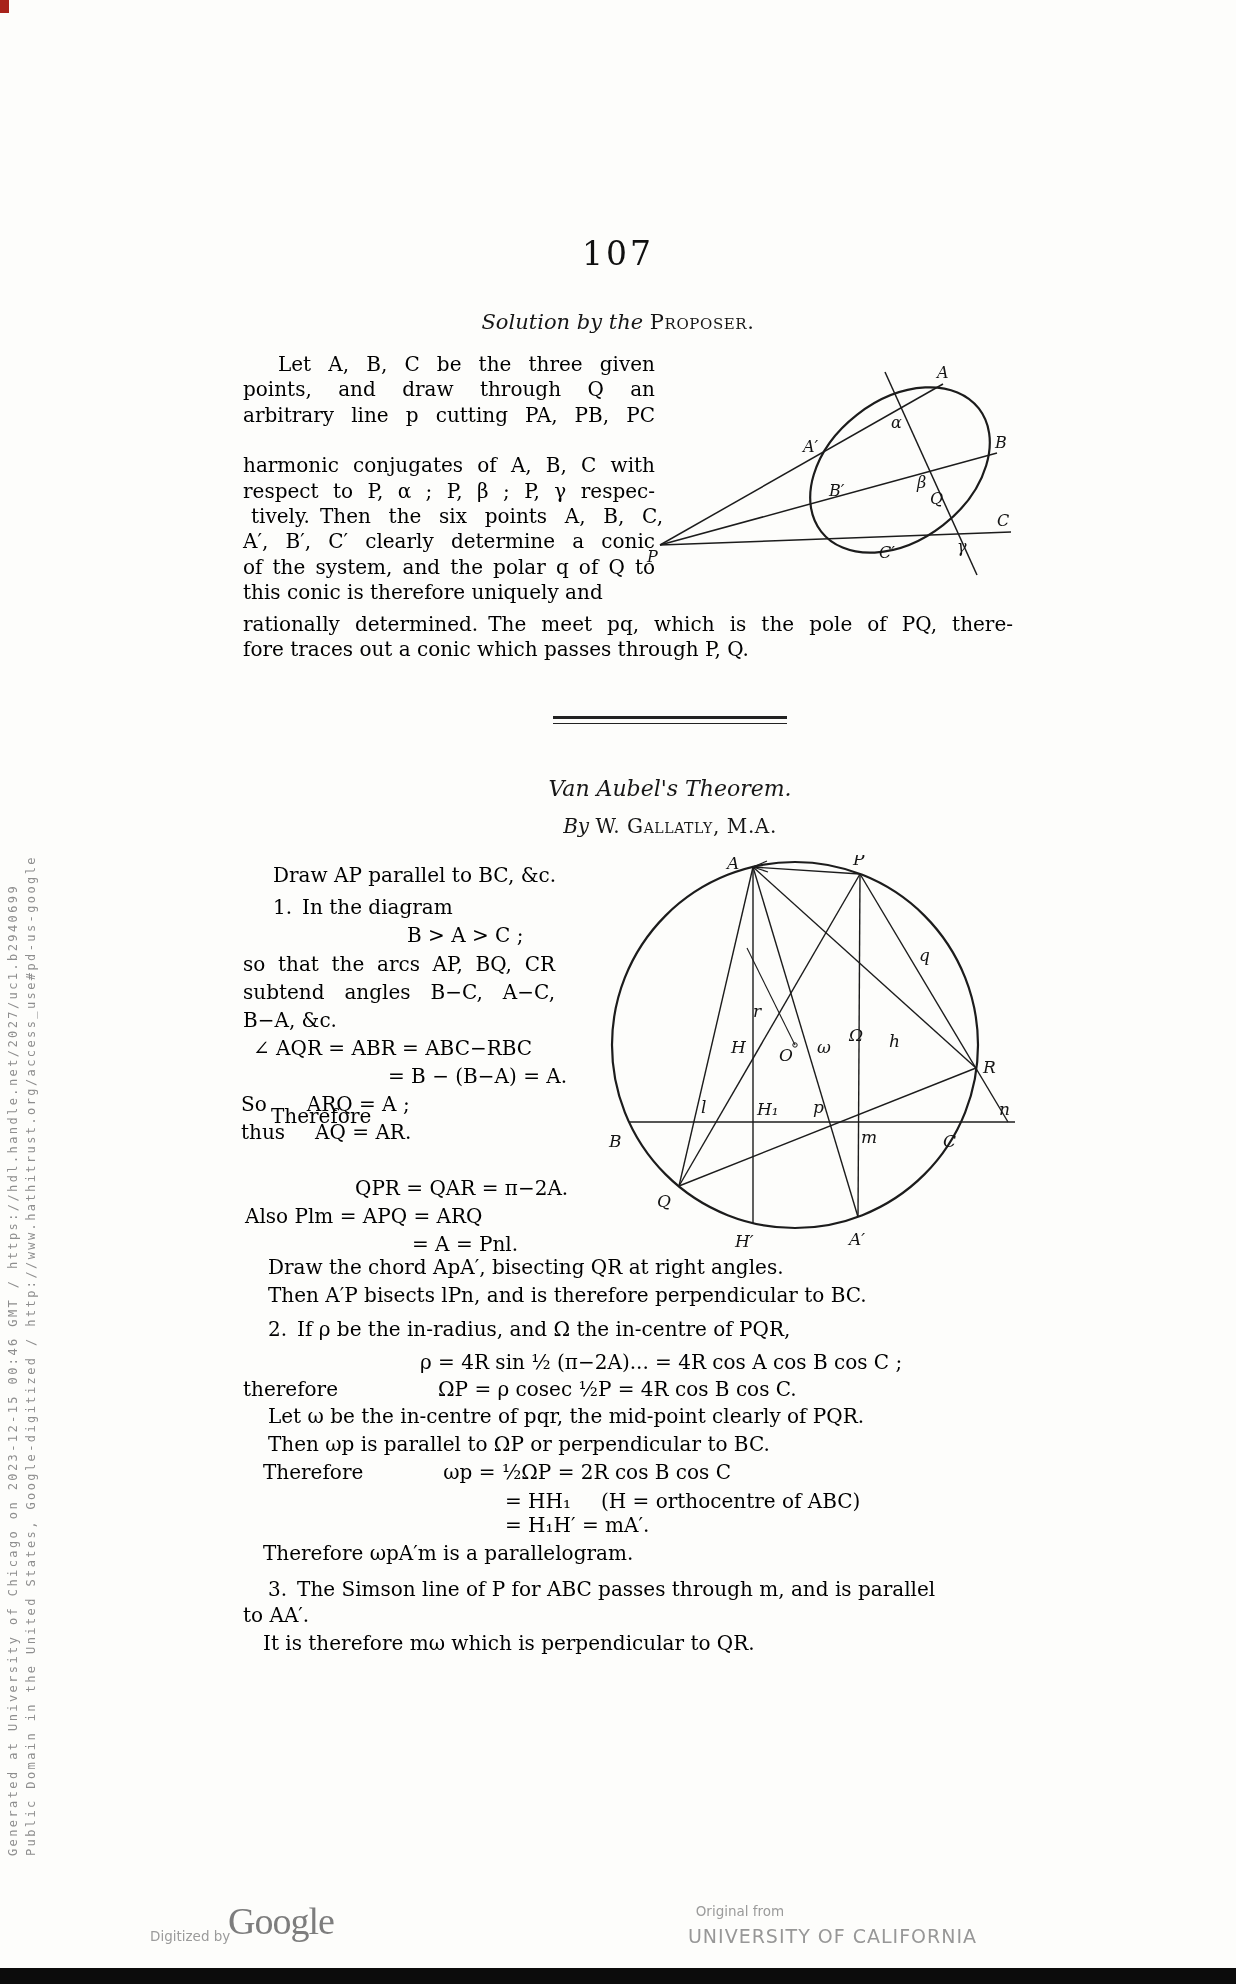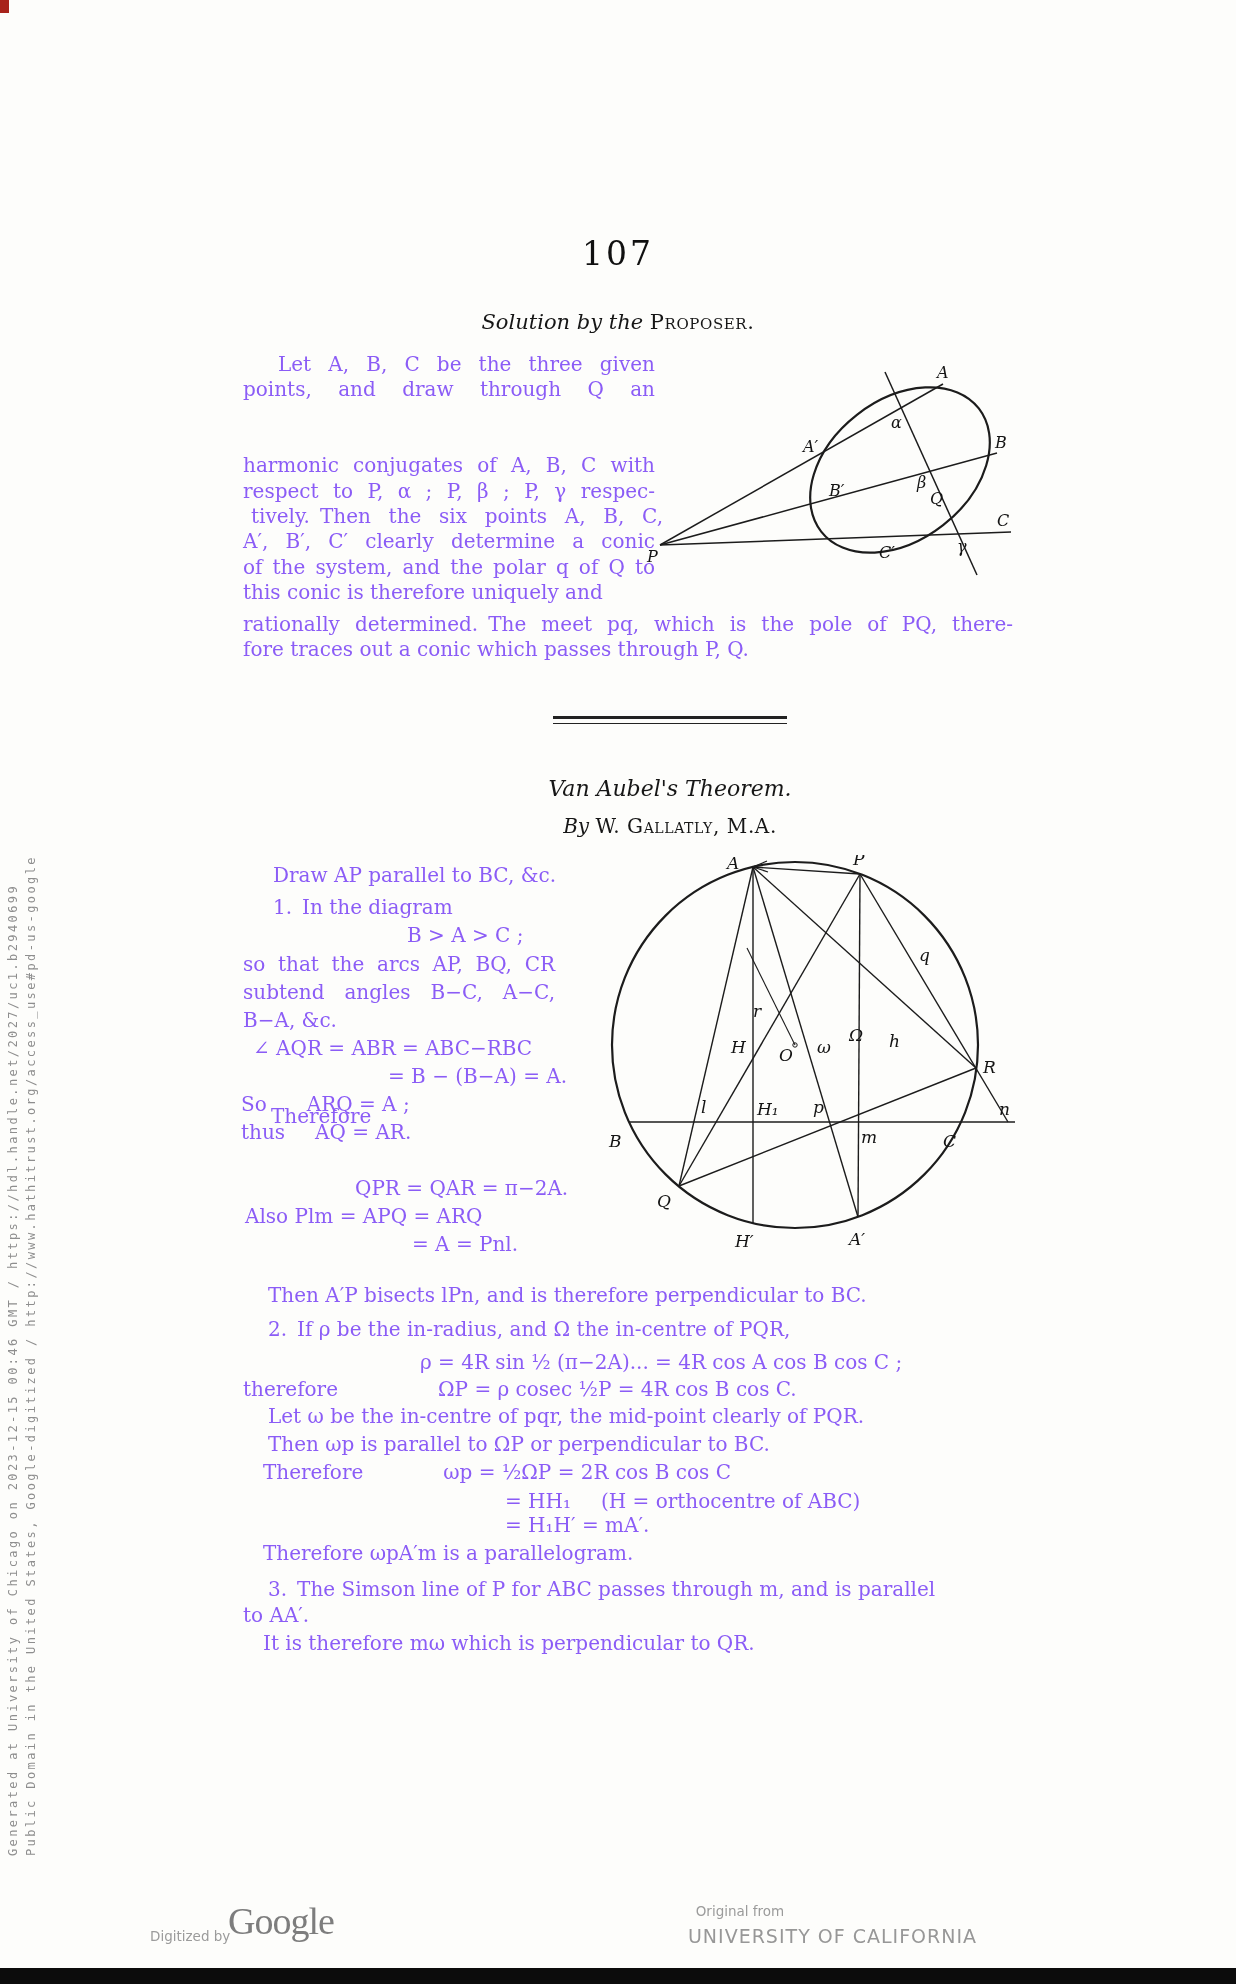--- a/index.html
+++ b/index.html
@@ -7,21 +7,21 @@
         font-family:"DejaVu Serif","Liberation Serif",serif;color:#161616;}
   .cornermark{position:absolute;top:0;left:0;width:9px;height:13px;background:#a8231b;}
   .mnote{position:absolute;transform:rotate(-90deg);transform-origin:0 0;
          font-family:"DejaVu Sans Mono","Liberation Mono",monospace;font-size:12px;
          color:#8e8e8e;letter-spacing:2.4px;white-space:nowrap;}
   .pageno{position:absolute;top:234px;left:243px;width:750px;text-align:center;
           font-size:33px;letter-spacing:3px;color:#101010;}
   .sol-head{position:absolute;top:310px;left:243px;width:750px;text-align:center;font-size:21px;}
   .it{font-style:italic;}
   .sc{font-variant:small-caps;letter-spacing:.6px;}
-  .ln{position:absolute;font-size:20px;line-height:25px;color:#8b5cf6;white-space:pre;}
+  .ln{position:absolute;font-size:20px;line-height:25px;color:#000000;white-space:pre;}
   .jl{white-space:normal;text-align:justify;text-align-last:justify;}
   .divider{position:absolute;left:553px;top:716px;width:234px;height:4px;
            border-top:3px solid #222;border-bottom:1px solid #222;}
   .va-title{position:absolute;top:776px;left:270px;width:800px;text-align:center;
             font-style:italic;font-size:22px;}
   .va-by{position:absolute;top:814px;left:270px;width:800px;text-align:center;font-size:20px;}
   .fig{position:absolute;}
   .fig line,.fig ellipse,.fig circle,.fig path{stroke:#1c1c1c;fill:none;}
   .flbl{font-family:"DejaVu Serif","Liberation Serif",serif;font-style:italic;
         fill:#141414;stroke:none;}
@@ -48,20 +48,21 @@
 
   <div class="pageno">107</div>
 
   <div class="sol-head">
     <span class="it">Solution by the</span>
     <span class="sc">Proposer.</span>
   </div>
 
   <div class="ln jl" style="top:352px;left:278px;width:377px;">Let A, B, C be the three given</div>
   <div class="ln jl" style="top:377px;left:243px;width:412px;">points, and draw through Q an</div>
+  <div class="ln jl" style="top:403px;left:243px;width:412px;">arbitrary line p cutting PA, PB, PC</div>
   <div class="ln jl" style="top:453px;left:243px;width:412px;">harmonic conjugates of A, B, C with</div>
   <div class="ln jl" style="top:479px;left:243px;width:412px;">respect to P, α ; P, β ; P, γ respec-</div>
   <div class="ln jl" style="top:504px;left:251px;width:412px;">tively. Then the six points A, B, C,</div>
   <div class="ln jl" style="top:555px;left:243px;width:412px;">of the system, and the polar q of Q to</div>
   <div class="ln jl" style="top:529px;left:243px;width:412px;">A′, B′, C′ clearly determine a conic</div>
   <div class="ln" style="top:580px;left:243px;">this conic is therefore uniquely and</div>
   <div class="ln jl" style="top:612px;left:243px;width:770px;">rationally determined. The meet pq, which is the pole of PQ, there-</div>
   <div class="ln" style="top:637px;left:243px;">fore traces out a conic which passes through P, Q.</div>
 
   <svg class="fig" style="left:645px;top:360px;" width="370" height="225" viewBox="0 0 370 225">
@@ -136,20 +137,21 @@
     <text class="flbl f2lbl" x="318" y="258">p</text>
     <text class="flbl f2lbl" x="366" y="288">m</text>
     <text class="flbl f2lbl" x="114" y="292">B</text>
     <text class="flbl f2lbl" x="448" y="292">C</text>
     <text class="flbl f2lbl" x="504" y="260">n</text>
     <text class="flbl f2lbl" x="162" y="352">Q</text>
     <text class="flbl f2lbl" x="240" y="392">H′</text>
     <text class="flbl f2lbl" x="354" y="390">A′</text>
   </svg>
 
+  <div class="ln" style="top:1255px;left:268px;">Draw the chord ApA′, bisecting QR at right angles.</div>
   <div class="ln" style="top:1283px;left:268px;">Then A′P bisects lPn, and is therefore perpendicular to BC.</div>
   <div class="ln" style="top:1317px;left:268px;">2. If ρ be the in-radius, and Ω the in-centre of PQR,</div>
   <div class="ln" style="top:1350px;left:420px;">ρ = 4R sin ½ (π−2A)... = 4R cos A cos B cos C ;</div>
   <div class="ln" style="top:1377px;left:243px;text-align:right;">therefore     ΩP = ρ cosec ½P = 4R cos B cos C.</div>
   <div class="ln" style="top:1404px;left:268px;">Let ω be the in-centre of pqr, the mid-point clearly of PQR.</div>
   <div class="ln" style="top:1432px;left:268px;">Then ωp is parallel to ΩP or perpendicular to BC.</div>
   <div class="ln" style="top:1460px;left:263px;">Therefore    ωp = ½ΩP = 2R cos B cos C</div>
   <div class="ln" style="top:1489px;left:505px;">= HH₁  (H = orthocentre of ABC)</div>
   <div class="ln" style="top:1513px;left:505px;">= H₁H′ = mA′.</div>
   <div class="ln" style="top:1541px;left:263px;">Therefore ωpA′m is a parallelogram.</div>

